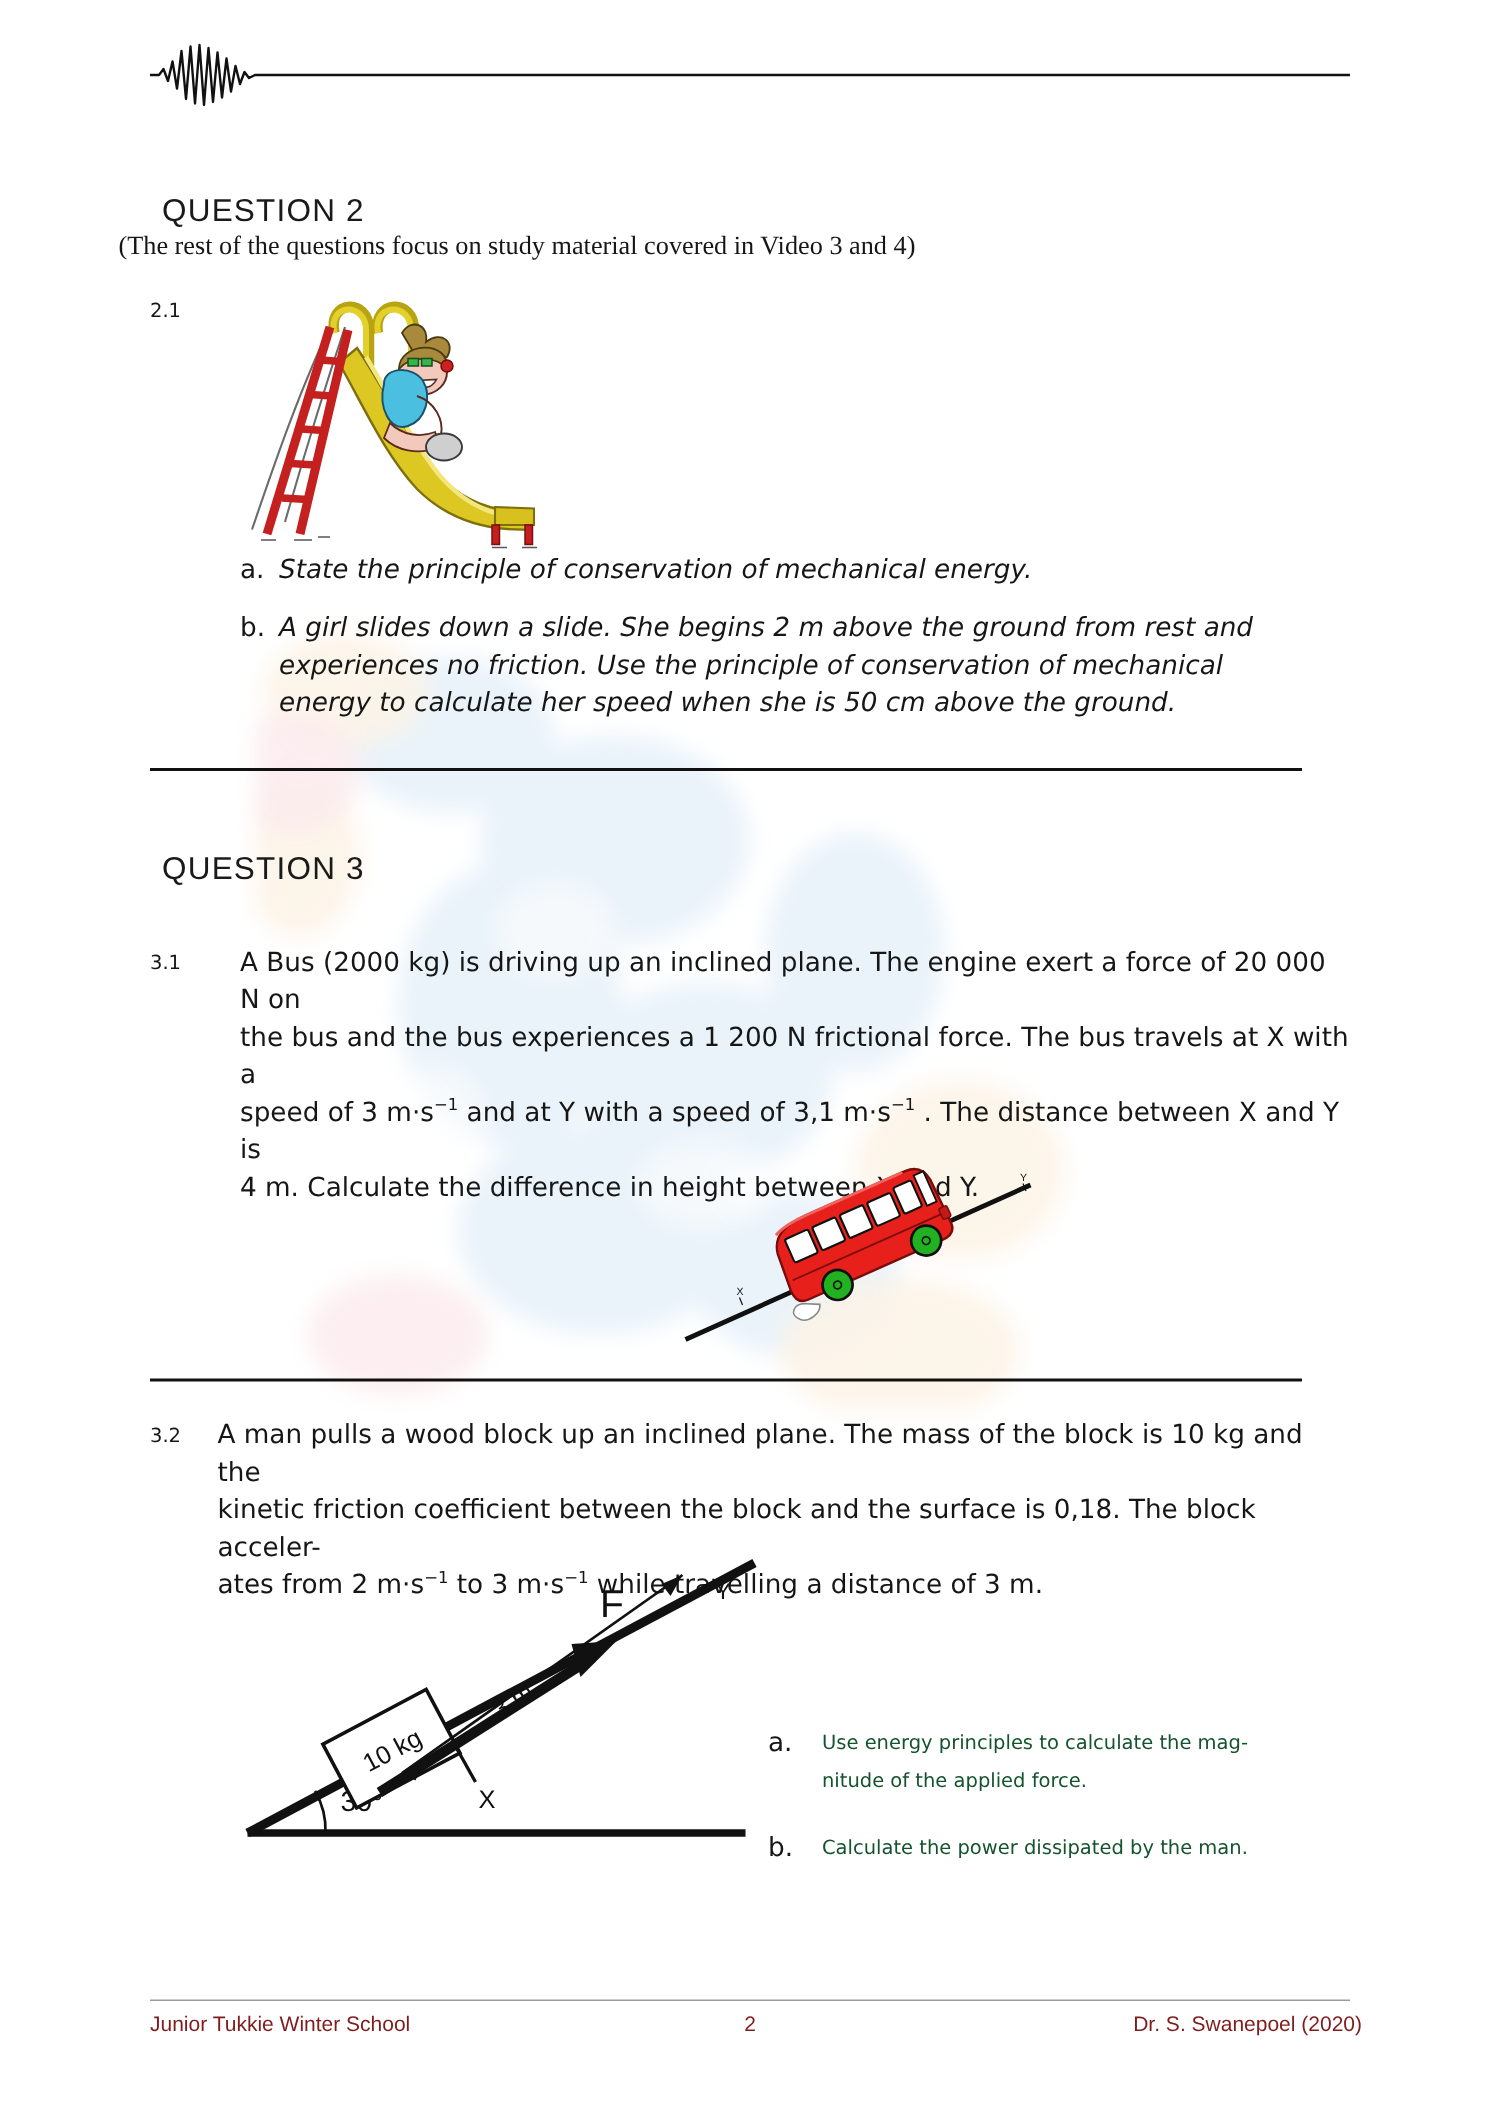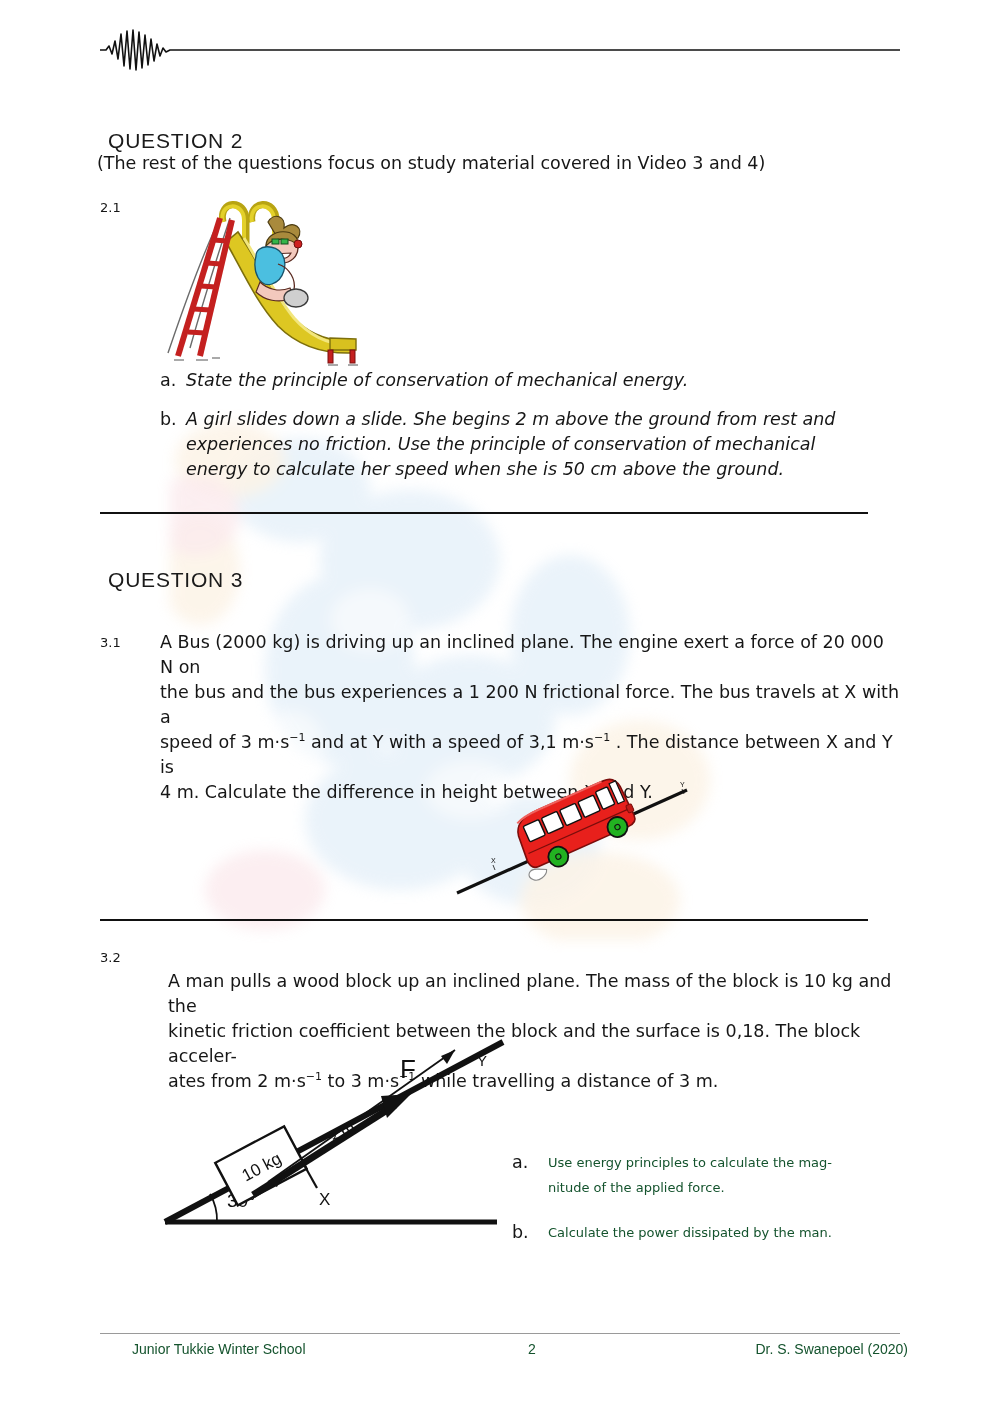--- a/index.html
+++ b/index.html
@@ -56,22 +56,22 @@
 
   
   .fig{position:absolute;z-index:3;}
 
   
   .footer-rule{
     position:absolute;left:100px;top:1333px;width:800px;height:0;
     border-top:1.4px solid #9a9a9a;z-index:3;
   }
   .footer{
-    position:absolute;top:1341px;font-size:14px;color:#14532d;
-    font-family:"Liberation Sans", sans-serif;z-index:3;white-space:nowrap;margin-left:32px;
+    position:absolute;top:1341px;font-size:14px;color:#7f1d1d;
+    font-family:"Liberation Sans", sans-serif;z-index:3;white-space:nowrap;
   }
   .f-left{left:100px;}
   .f-mid{left:0;width:1000px;text-align:center;}
   .f-right{right:92px;text-align:left;}
 </style>
 </head>
 <body>
 
 <div class="page">
 
@@ -106,21 +106,21 @@
 
   <div class="hdr">
     <svg width="800" height="44" viewBox="0 0 800 44" xmlns="http://www.w3.org/2000/svg">
       <path d="M0 22 L6 22 L9 18 L12 26 L15 13 L18 31 L21 6 L24 38 L27 3 L30 41 L33 2 L36 42
                L39 4 L42 40 L45 7 L48 37 L51 11 L54 33 L57 16 L60 28 L63 20 L66 24 L70 22 L800 22" fill="none" stroke="#111111" stroke-width="1.6" stroke-linejoin="round"></path>
     </svg>
   </div>
 
   <div class="q-title" style="left:108px;top:105px;">QUESTION 2</div>
 
-  <div class="para" style="left:97px;top:151px;width:800px;">(The rest of the questions focus on study material covered in Video 3 and 4)</div>
+  <div class="para" style="left:79px;top:151px;width:800px;font-family:Liberation Serif, serif;">(The rest of the questions focus on study material covered in Video 3 and 4)</div>
 
   <div class="num" style="left:100px;top:195px;">2.1</div>
 
   <div class="fig" style="left:160px;top:198px;width:215px;height:172px;">
     <svg width="215" height="172" viewBox="0 0 215 172" xmlns="http://www.w3.org/2000/svg">
 
       <path d="M8 155 C20 120 40 60 62 16" fill="none" stroke="#6b6b6b" stroke-width="1.4"></path>
       <path d="M30 150 C40 115 55 65 70 20" fill="none" stroke="#6b6b6b" stroke-width="1.4"></path>
 
       <path d="M63 24 C58 2 86 0 86 22 L86 46" fill="none" stroke="#b8a412" stroke-width="7"></path>
@@ -246,21 +246,21 @@
 
         <rect x="178" y="54" width="6" height="8" rx="1.5" fill="#c11a17" stroke="#7a0d0b" stroke-width="1"></rect>
       </g>
     </svg>
   </div>
 
   <div class="rule" style="left:100px;top:919px;width:768px;"></div>
 
   <div class="num" style="left:100px;top:945px;">3.2</div>
 
-  <div class="para" style="left:168px;top:945px;width:740px;margin-top:24px;">
+  <div class="para" style="left:145px;top:945px;width:740px;">
     <span>A man pulls a wood block up an inclined plane. The mass of the block is 10 kg and the</span><br>
     <span>kinetic friction coefficient between the block and the surface is 0,18.   The block acceler-</span><br>
     <span>ates from 2 m·s</span><sup class="ex">−1</sup><span> to 3 m·s</span><sup class="ex">−1</sup><span> while travelling a distance of 3 m.</span>
   </div>
 
   <div class="fig" style="left:155px;top:1030px;width:360px;height:205px;">
     <svg width="360" height="205" viewBox="0 0 360 205" xmlns="http://www.w3.org/2000/svg">
 
       <line x1="10" y1="192" x2="342" y2="192" stroke="#111" stroke-width="5"></line>
 

